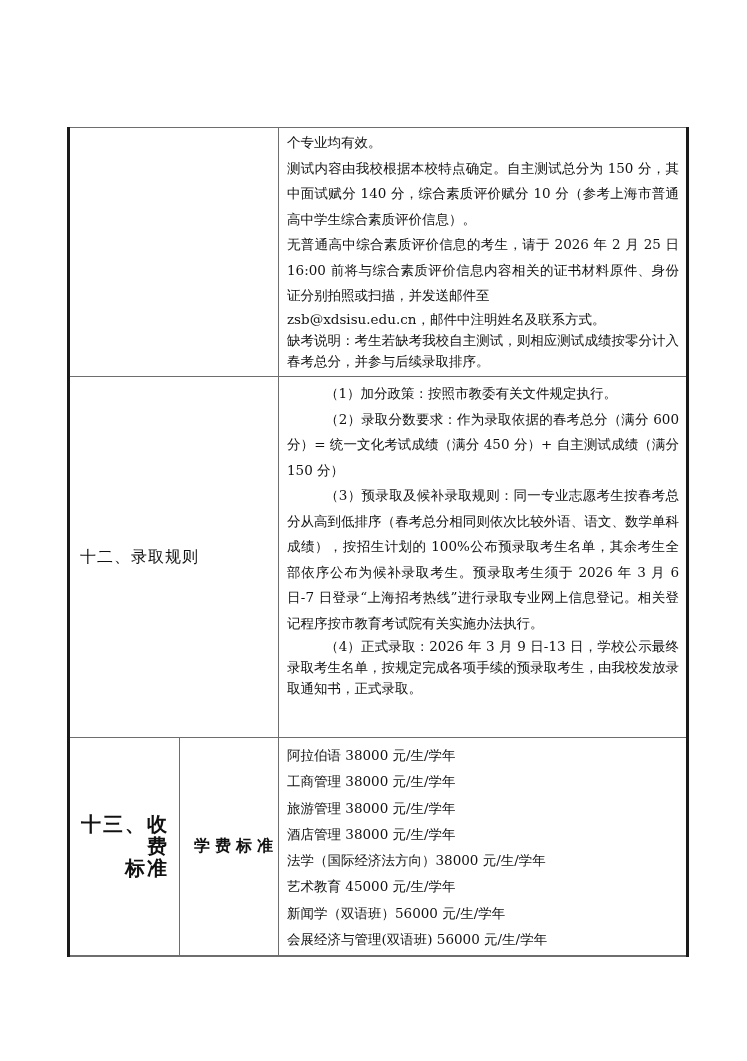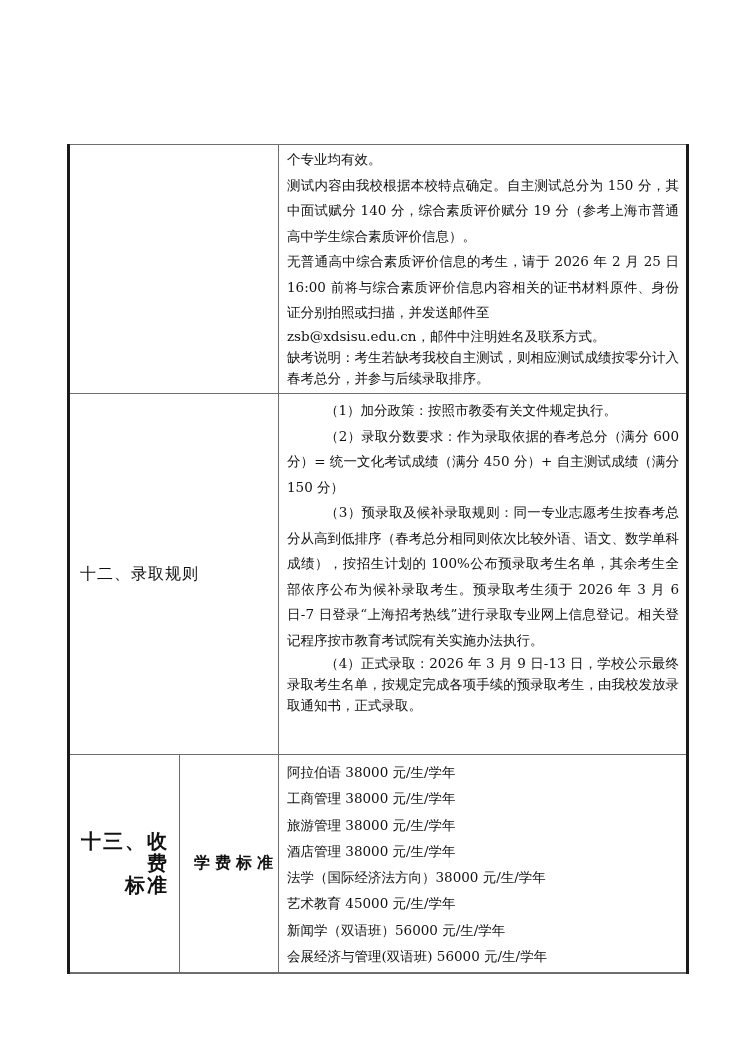--- a/index.html
+++ b/index.html
@@ -11,21 +11,21 @@
       width: 747px;
       height: 1061px;
       position: relative;
       overflow: hidden;
       font-family: "DejaVu Serif", "Liberation Serif", serif;
       color: #111111;
     }
     .doc-table {
       position: absolute;
       left: 67px;
-      top: 144px;
+      top: 127px;
       width: 619px;
       border-collapse: collapse;
       table-layout: fixed;
       font-size: 13.5px;
     }
     .doc-table td {
       border: 1px solid #6e6e6e;
       vertical-align: top;
       padding: 0;
     }
@@ -82,21 +82,21 @@
     <col style="width:111px">
     <col style="width:99px">
     <col style="width:409px">
   </colgroup>
 
   <tbody>
       <tr style="height:249px">
     <td colspan="2" class="outer-left outer-top"></td>
     <td class="content-cell outer-right outer-top">
       <p>个专业均有效。</p>
-      <p>测试内容由我校根据本校特点确定。自主测试总分为 150 分，其中面试赋分 140 分，综合素质评价赋分 19 分（参考上海市普通高中学生综合素质评价信息）。</p>
+      <p>测试内容由我校根据本校特点确定。自主测试总分为 150 分，其中面试赋分 140 分，综合素质评价赋分 10 分（参考上海市普通高中学生综合素质评价信息）。</p>
       <p class="spread-last">无普通高中综合素质评价信息的考生，请于 2026 年 2 月 25 日 16:00 前将与综合素质评价信息内容相关的证书材料原件、身份证分别拍照或扫描，并发送邮件至</p>
       <p class="tight">zsb@xdsisu.edu.cn，邮件中注明姓名及联系方式。</p>
       <p class="tight">缺考说明：考生若缺考我校自主测试，则相应测试成绩按零分计入春考总分，并参与后续录取排序。</p>
     </td>
   </tr>
 
   <tr style="height:361px">
     <td colspan="2" class="section-label outer-left">十二、录取规则</td>
     <td class="content-cell outer-right" style="padding-top:4px !important;">
       <p>

